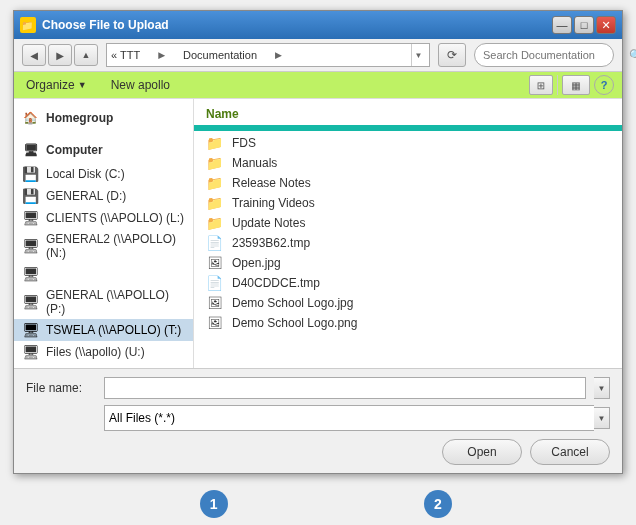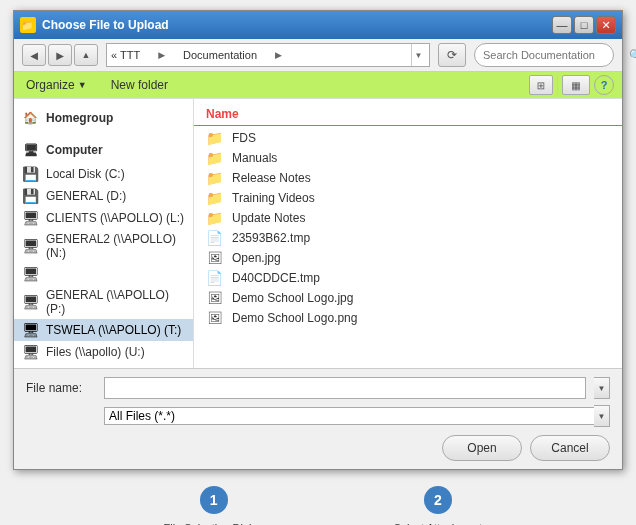--- a/index.html
+++ b/index.html
@@ -294,22 +294,22 @@
     .file-list-container {
       flex: 1;
       overflow-y: auto;
       padding: 6px 0;
       position: relative;
     }
     .file-list-header {
       padding: 2px 12px 4px;
       font-size: 12px;
       font-weight: 600;
-      color: #ef4444;
-      border-bottom: 1px solid #14b8a6;
+      color: #4d7c0f;
+      border-bottom: 6px solid #14b8a6;
       margin-bottom: 2px;
     }
     .file-item {
       display: flex;
       align-items: center;
       padding: 2px 12px;
       gap: 8px;
       cursor: pointer;
       font-size: 12px;
       color: #333;
@@ -494,21 +494,21 @@
       <span class="search-icon-btn">🔍</span>
     </div>
   </div>
 
   <div class="action-bar">
     <div class="organize-btn">
       <span>Organize</span>
       <span style="font-size:9px;">▼</span>
     </div>
     <div class="new-folder-btn">
-      <span>New folder</span>
+      <span>New apollo</span>
     </div>
     <div class="view-icons">
       <div class="view-btn">⊞</div>
       <div class="divider-v"></div>
       <div class="view-btn" style="width:28px;">▦</div>
       <div class="help-btn">?</div>
     </div>
   </div>
 
   <div class="main-content">
@@ -612,21 +612,21 @@
 
     <div class="filename-row">
       <span class="filename-label">File name:</span>
       <input class="filename-input" type="text" style="">
       <div class="filename-dropdown">▼</div>
     </div>
 
     <div class="filetype-row">
       <span class="filetype-label"> </span>
       <div style="flex:1;display:flex;align-items:center;">
-        <div style="flex:1;height:18px;background:white;border:1px solid #aaa;border-right:none;padding:0 4px;display:flex;align-items:center;font-size:12px;">
+        <div style="flex:1;height:26px;background:white;border:1px solid #aaa;border-right:none;padding:0 4px;display:flex;align-items:center;font-size:12px;">
           <span>All Files (*.*)</span>
         </div>
         <div class="filetype-dropdown">▼</div>
       </div>
     </div>
 
     <div class="action-buttons-row">
       <div class="action-btn">
         <span>Open</span>
       </div>

